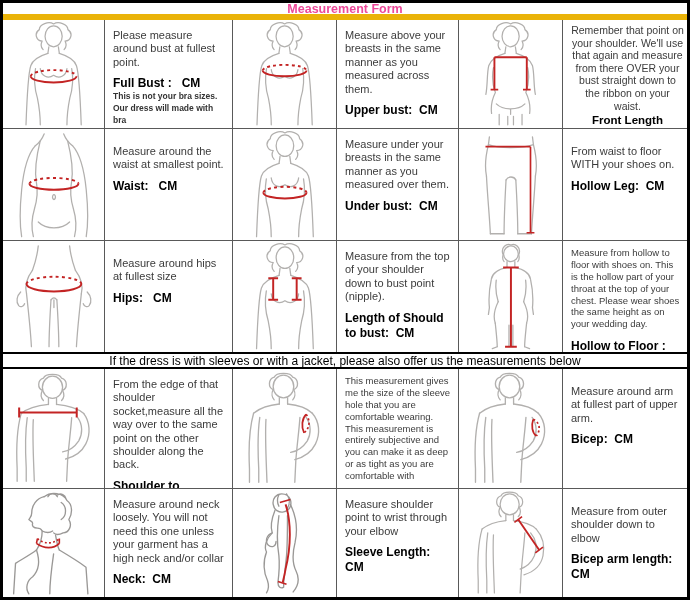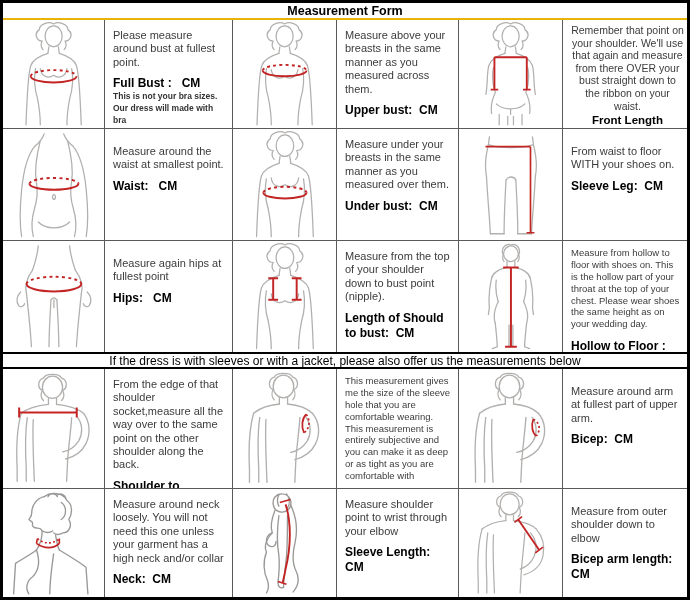--- a/index.html
+++ b/index.html
@@ -5,22 +5,22 @@
   :root { --accent:#c32424; --sketch:#b2b0ae; --grid:#595959; }
   * { margin:0; padding:0; box-sizing:border-box; }
   body { background:#dcdcdc; font-family:"Liberation Sans", sans-serif; }
   .form-wrap{
     width:690px; height:600px; background:#fff;
     border:3px solid #000; display:grid;
     grid-template-rows:17px 109px 112px 111px 17px 120px 1fr;
   }
   .title-row{
     display:flex; align-items:center; justify-content:center;
-    font-weight:700; font-size:12.5px; color:#000000;
-    border-bottom:2px solid #eab308;
+    font-weight:700; font-size:12.5px; color:#ec4899;
+    border-bottom:6px solid #eab308;
   }
   .mrow{
     display:grid;
     grid-template-columns:102px 128px 104px 122px 104px 1fr;
     border-bottom:1px solid var(--grid);
     min-height:0;
   }
   .mrow.no-bb{ border-bottom:none; }
   .mrow:last-child{ border-bottom:none; }
   .cell{ border-right:1px solid var(--grid); min-width:0; min-height:0; overflow:hidden; }
@@ -156,38 +156,38 @@
         <path class="sk" d="M28,6 L27,14 M72,6 L73,14 M27,14 C38,18 62,18 73,14"></path>
         <path class="sk" d="M27,14 C24,26 23,36 25,46 M73,14 C76,26 77,36 75,46"></path>
         <path class="sk" d="M25,46 C26,66 28,86 29,105 M45,50 C44,68 43,88 43,105 M55,50 C56,68 57,88 57,105 M75,46 C74,66 72,86 71,105"></path>
         <path class="sk" d="M45,50 C47,46 53,46 55,50"></path>
         <path class="sk" d="M29,105 L43,105 M57,105 L71,105"></path>
         <path class="rdt" d="M24,16 L70,16 M70,16 L70,104 M66,104 L74,104"></path>
       </svg>
     </div>
     <div class="cell txt mid c6">
       <div class="desc">From waist to floor WITH your shoes on.</div>
-      <div class="label">Sleeve Leg:  CM</div>
+      <div class="label">Hollow Leg:  CM</div>
     </div>
   </div>
 
   <div class="mrow no-bb">
     <div class="cell fig">
       <svg viewBox="0 0 100 110">
         <path class="sk" d="M34,3 C33,12 31,20 28,28 M66,3 C67,12 69,20 72,28"></path>
         <path class="sk" d="M28,28 C22,36 20,44 22,52 M72,28 C78,36 80,44 78,52"></path>
         <path class="sk" d="M16,50 C12,54 11,60 14,64 C16,66 19,65 20,62 M84,50 C88,54 89,60 86,64 C84,66 81,65 80,62"></path>
         <path class="sk" d="M22,52 C24,70 26,88 27,106 M47,58 C46,74 45,92 45,106 M53,58 C54,74 55,92 55,106 M78,52 C76,70 74,88 73,106"></path>
         <path class="sk" d="M47,58 Q50,54 53,58 M50,58 L50,66"></path>
         <path class="rdd" d="M22,42 A28,7.5 0 0 1 78,42"></path>
         <path class="rd" d="M22,42 A28,7.5 0 0 0 78,42"></path>
       </svg>
     </div>
     <div class="cell txt mid">
-      <div class="desc">Measure again hips at fullest point</div>
+      <div class="desc">Measure around hips at fullest size</div>
       <div class="label">Hips:   CM</div>
     </div>
     <div class="cell fig">
       <svg viewBox="0 0 100 110">
         <ellipse class="sk" cx="50" cy="15" rx="9" ry="11"></ellipse>
         <path class="sk" d="M38,20 C32,20 29,12 35,8 C35,2 45,-1 50,2 C55,-1 65,2 65,8 C71,12 68,20 62,20 M38,20 C36,24 37,27 39,29 M62,20 C64,24 63,27 61,29"></path>
         <path class="sk" d="M45,26 L44,33 M55,26 L56,33"></path>
         <path class="sk" d="M44,33 C34,36 28,40 26,46 C23,55 22,80 21,108 M56,33 C66,36 72,40 74,46 C77,55 78,80 79,108"></path>
         <path class="sk" d="M31,49 C29,60 30,70 33,80 C35,90 36,99 36,108 M69,49 C71,60 70,70 67,80 C65,90 64,99 64,108"></path>
         <path class="sk" d="M36,52 C37,60 44,63 50,59 C56,63 63,60 64,52"></path>

